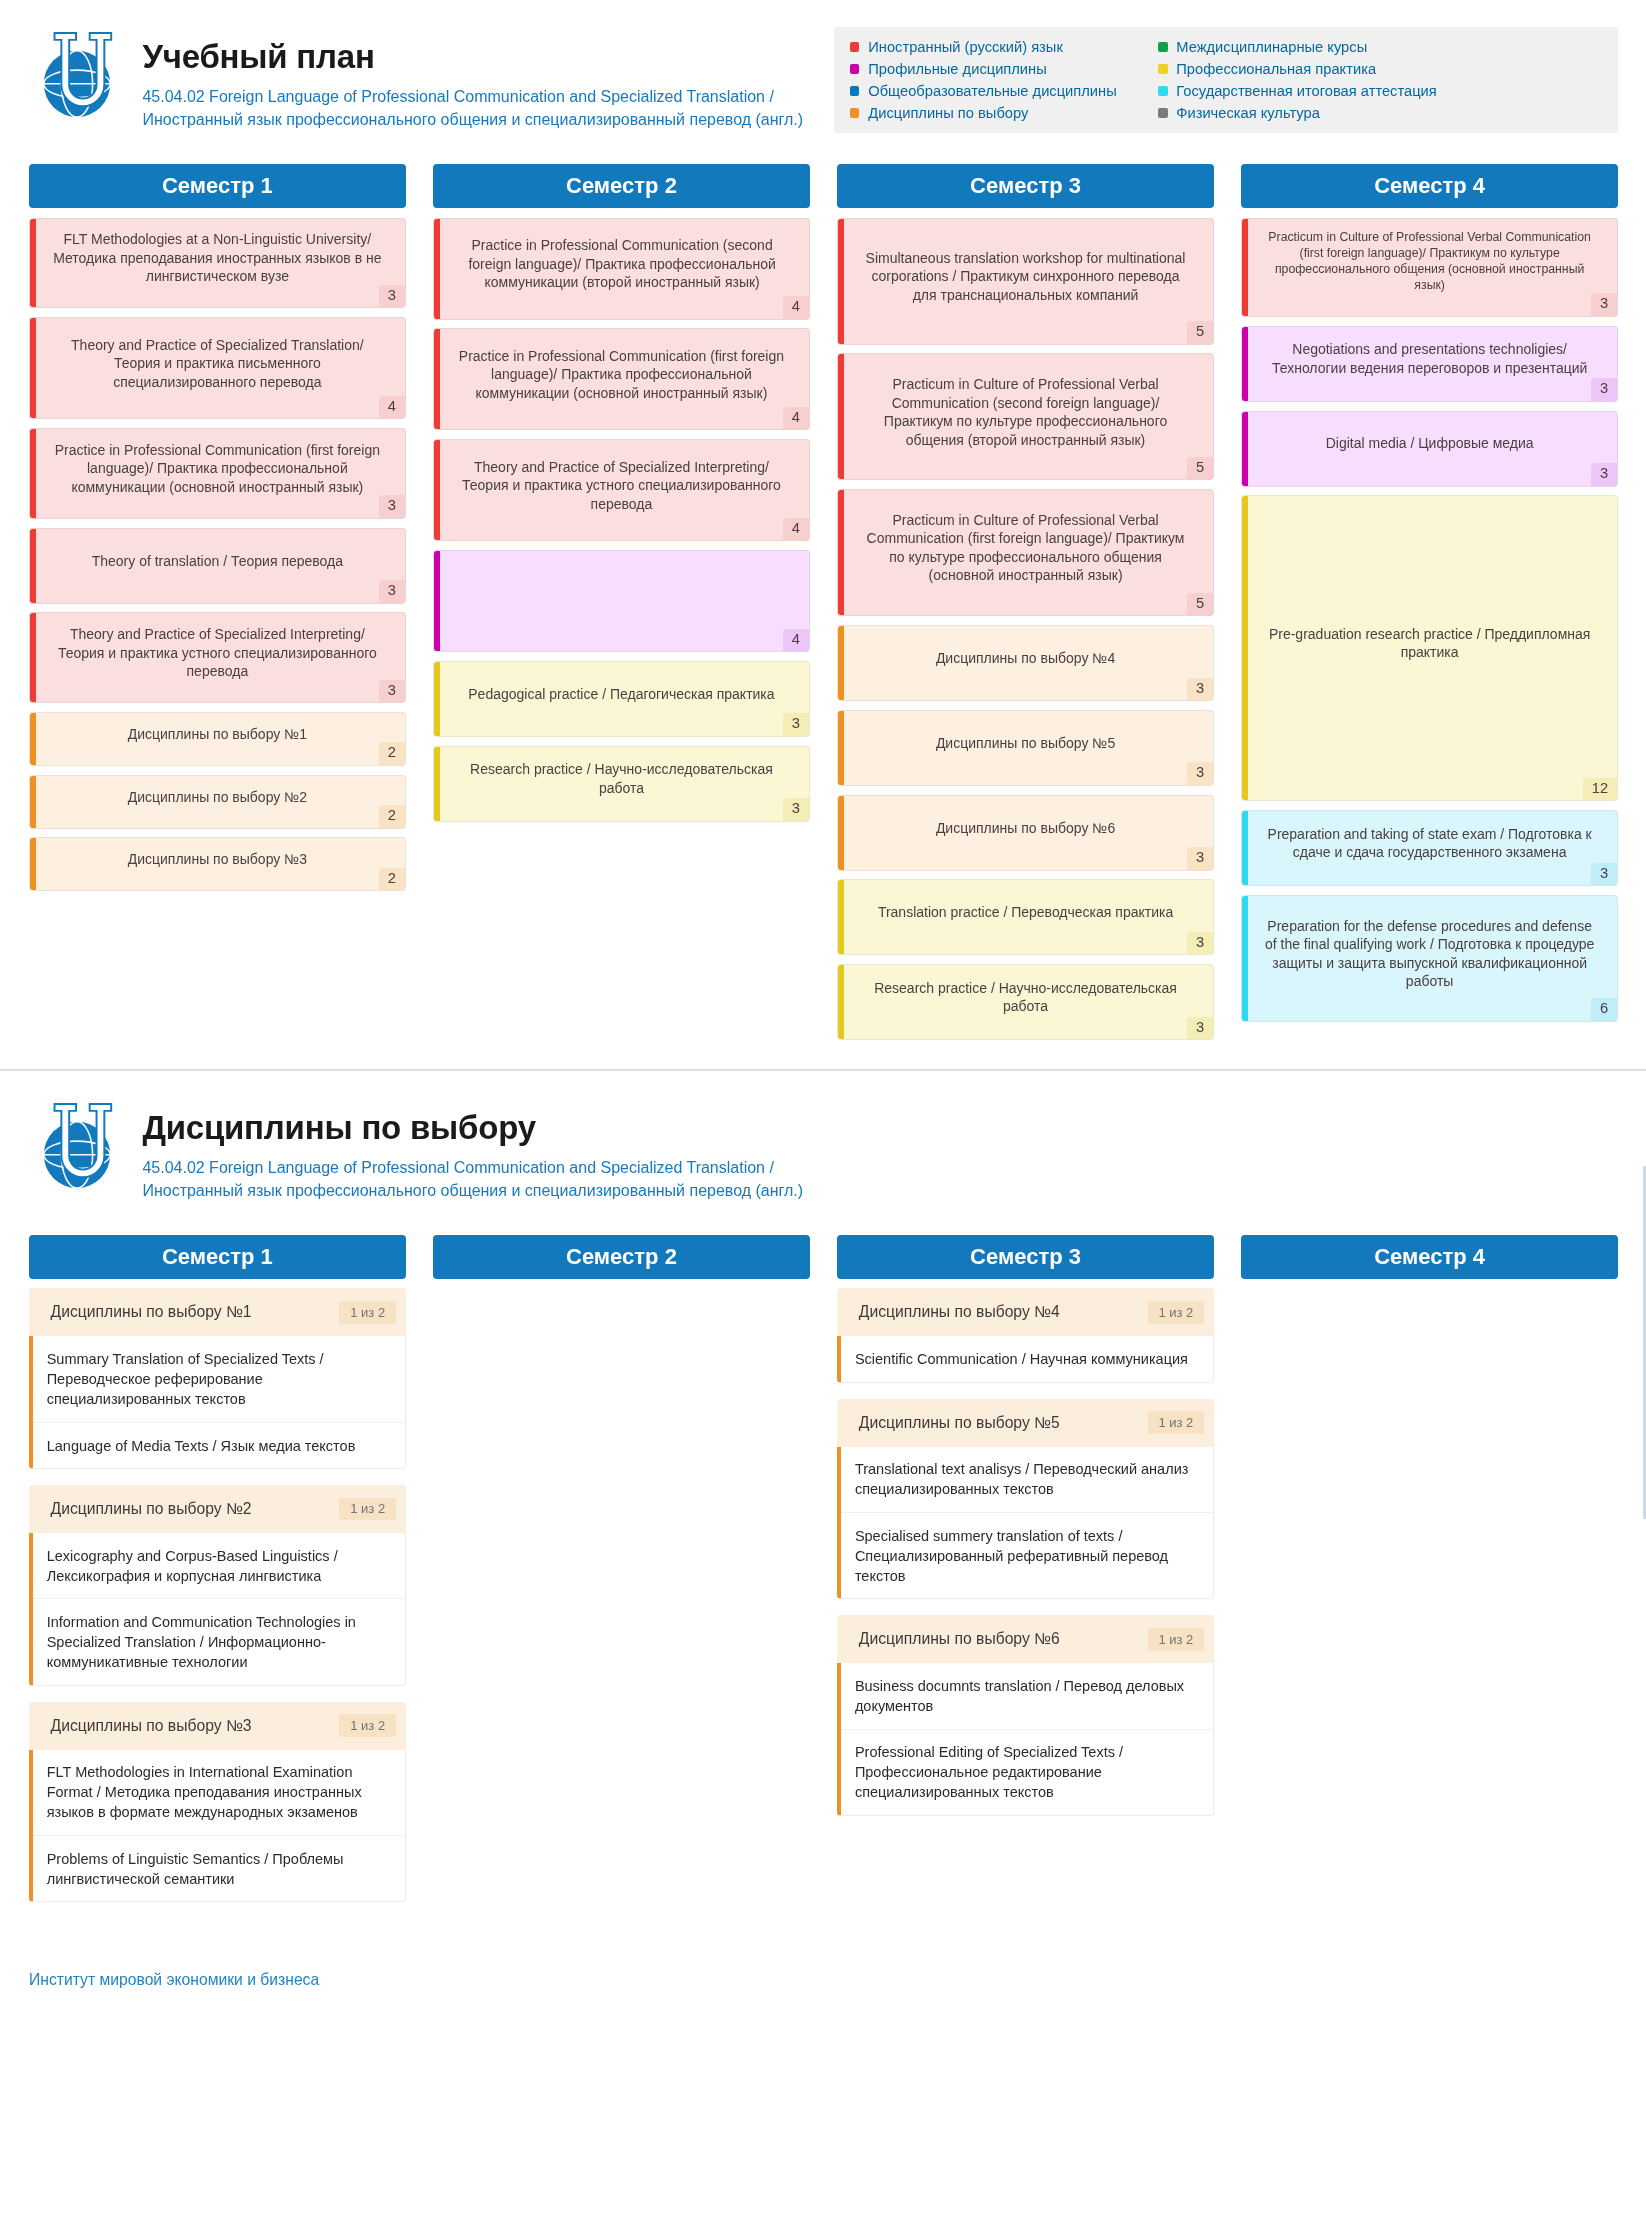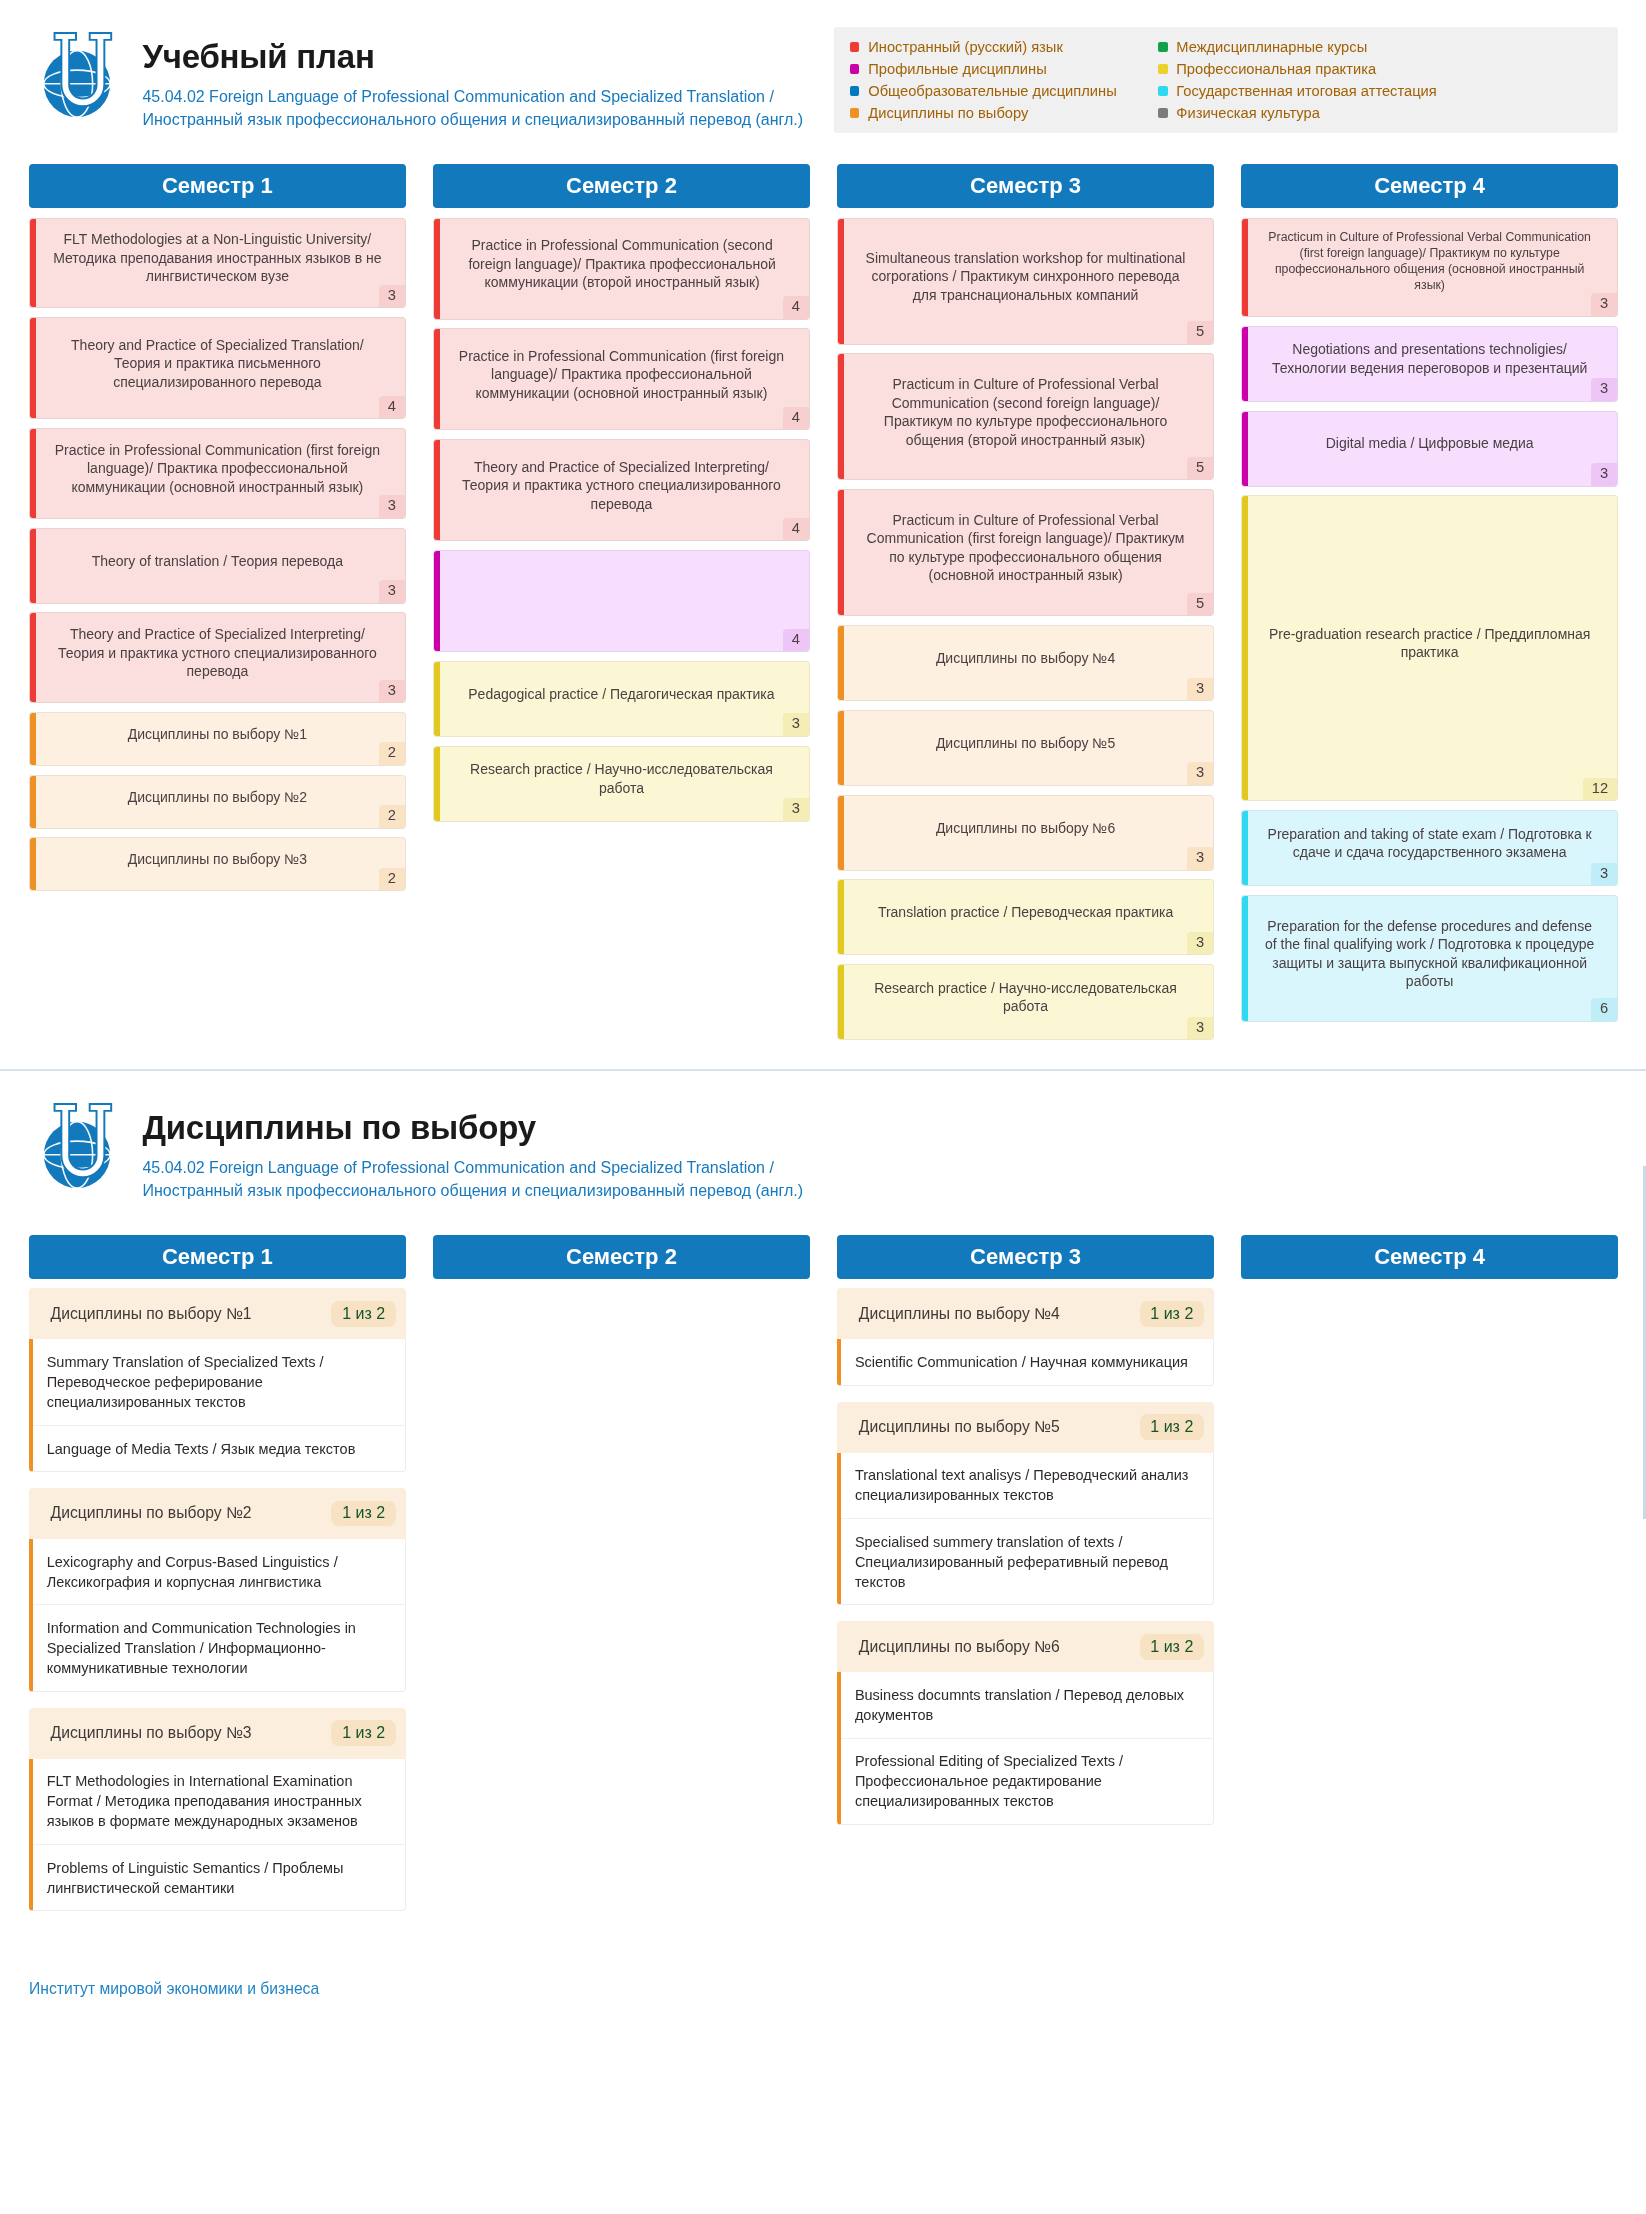--- a/index.html
+++ b/index.html
@@ -67,21 +67,21 @@
     display: flex;
     gap: 41px;
     width: 784px;
   }
   .legend-col { display: flex; flex-direction: column; gap: 5.9px; }
   .legend-item {
     display: flex;
     align-items: center;
     gap: 8.8px;
     font-size: 14.7px;
-    color: #a16207;
+    color: #0369a1;
     white-space: nowrap;
   }
   .legend-dot {
     width: 9.8px; height: 9.8px;
     border-radius: 2px;
     flex: 0 0 9.8px;
     display: inline-block;
   }
 
   
@@ -155,24 +155,24 @@
     border-radius: 3.9px 3.9px 0 0;
     display: flex;
     align-items: center;
     justify-content: space-between;
     padding: 12.7px 9.8px 12.7px 21.6px;
     font-size: 15.7px;
     color: #3f3a38;
   }
   .egroup-badge {
     background: #f7e2c4;
-    border-radius: 8px;
+    border-radius: 1px;
     padding: 3.9px 10.8px;
-    font-size: 16px;
-    color: #14532d;
+    font-size: 13px;
+    color: #737373;
     white-space: nowrap;
   }
   .egroup-body {
     border: 1px solid #ececec;
     border-top: none;
     border-left: 4.9px solid #ef9024;
     border-radius: 0 0 3.9px 3.9px;
     background: #fff;
   }
   .eitem {

